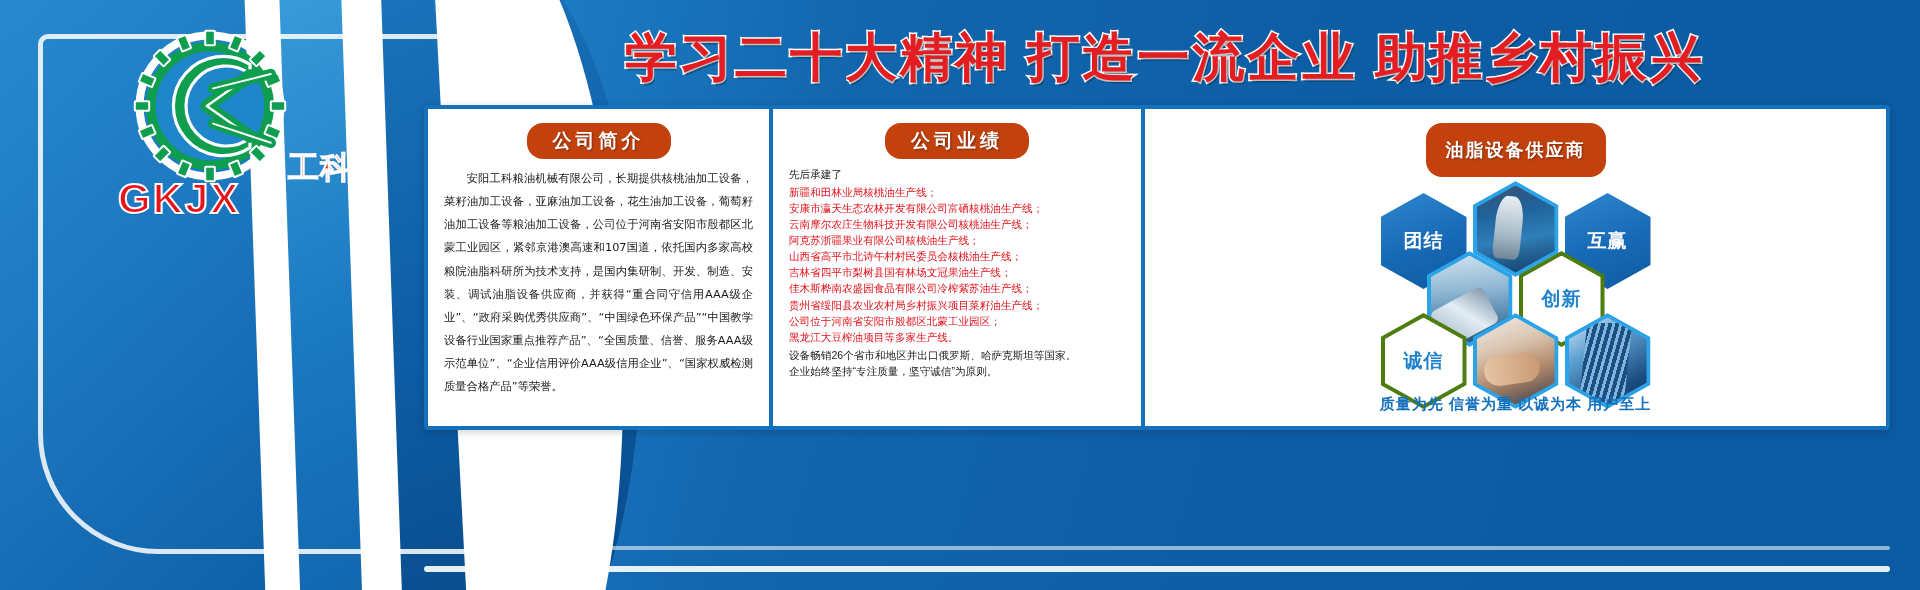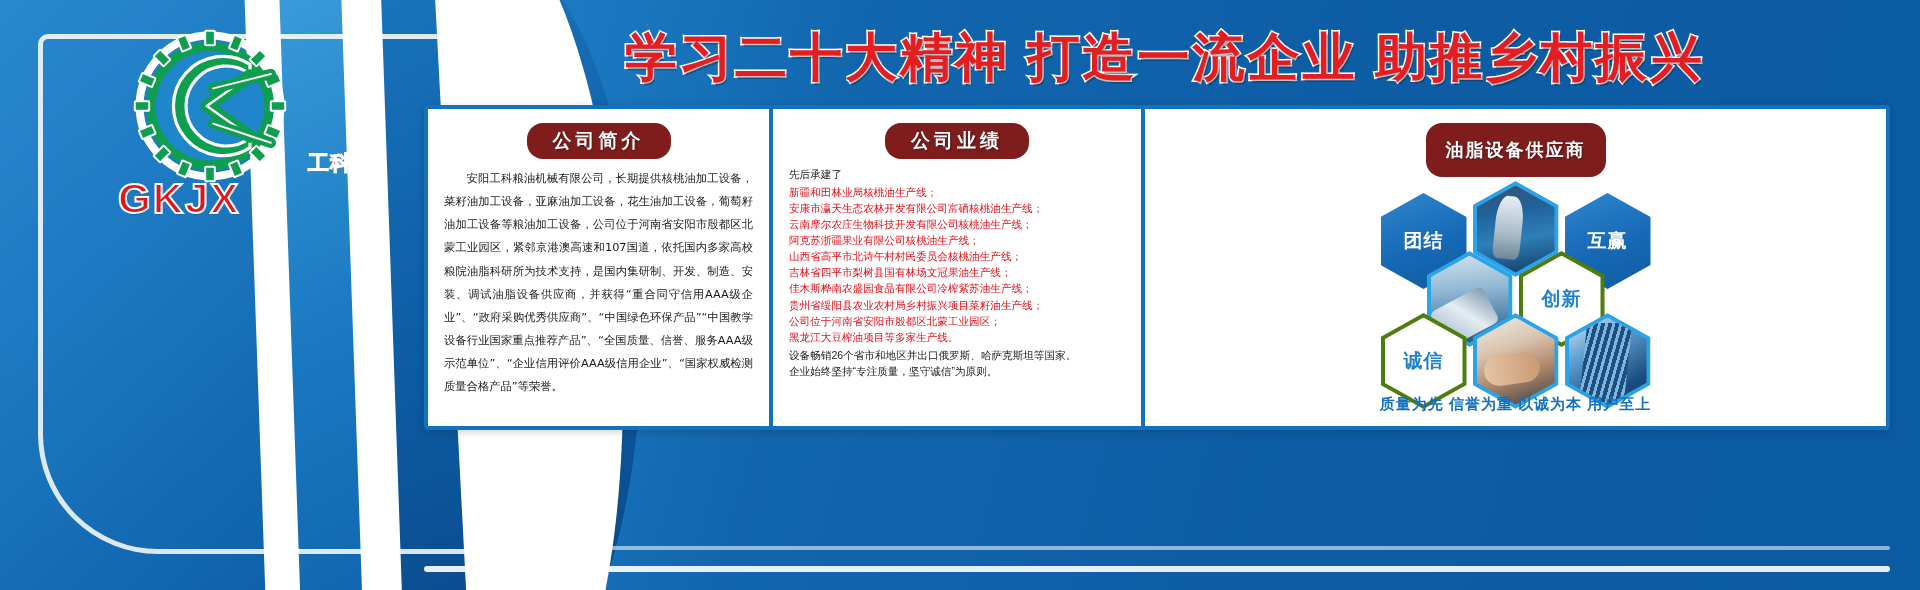--- a/index.html
+++ b/index.html
@@ -60,21 +60,21 @@
     pointer-events:none;
   }
   
   #logo-area {
     position:absolute; left:112px; top:26px; width:230px; height:180px;
     z-index:6;
   }
   #logo-mark { position:absolute; left:18px; top:0; width:160px; height:160px; }
   #logo-cn {
     position:absolute; right:-10px; top:126px;
-    font-size:21px; font-weight:bold; color:#e8131a;
+    font-size:31px; font-weight:bold; color:#e8131a;
     -webkit-text-stroke:1px #ffffff;
     letter-spacing:1px; line-height:1;
   }
   #logo-en {
     position:absolute; left:6px; top:152px;
     font-size:42px; font-weight:bold; color:#e8131a;
     -webkit-text-stroke:2px #ffffff;
     letter-spacing:2px; line-height:1;
     text-shadow:0 2px 0 rgba(0,0,0,0.15);
   }
@@ -100,21 +100,21 @@
     display:flex;
     z-index:5;
     box-shadow:0 2px 8px rgba(0,0,0,0.18);
   }
   .panel { position:relative; height:100%; padding:14px 16px 10px 16px; }
   #panel-1 { width:345px; border-right:4px solid #1472bd; }
   #panel-2 { width:372px; border-right:4px solid #1472bd; }
   #panel-3 { flex:1; }
   .panel-title-wrap { display:flex; justify-content:center; margin-bottom:8px; }
   .panel-title {
-    background:#7f1d1d;
+    background:#c2410c;
     color:#ffffff;
     font-size:19px; font-weight:bold;
     border-radius:16px;
     padding:5px 26px;
     letter-spacing:4px;
     text-shadow:1px 1px 2px rgba(0,0,0,0.35);
     white-space:nowrap;
   }
   .panel-title.wide { padding:15px 20px; letter-spacing:2px; font-size:18px; }
   #p1-body {

